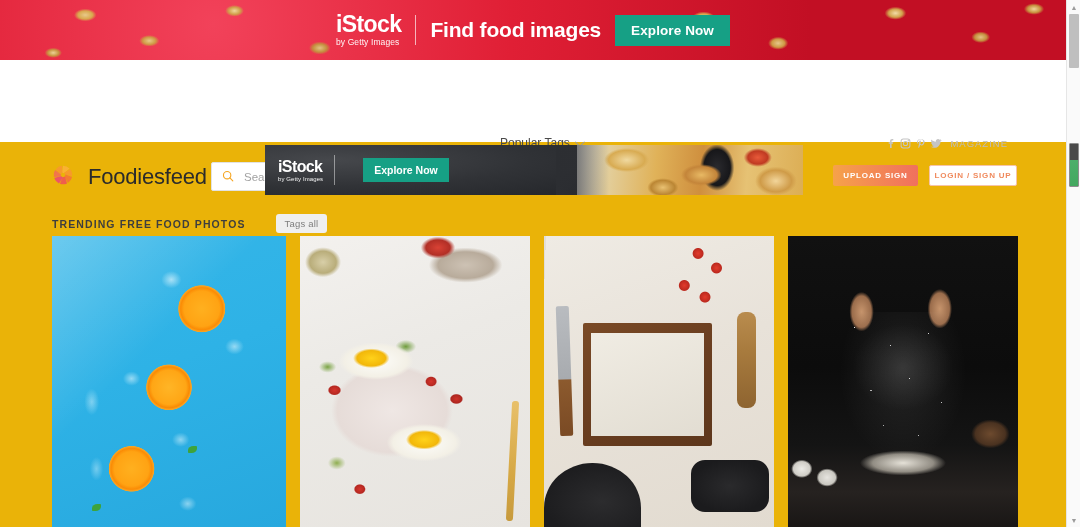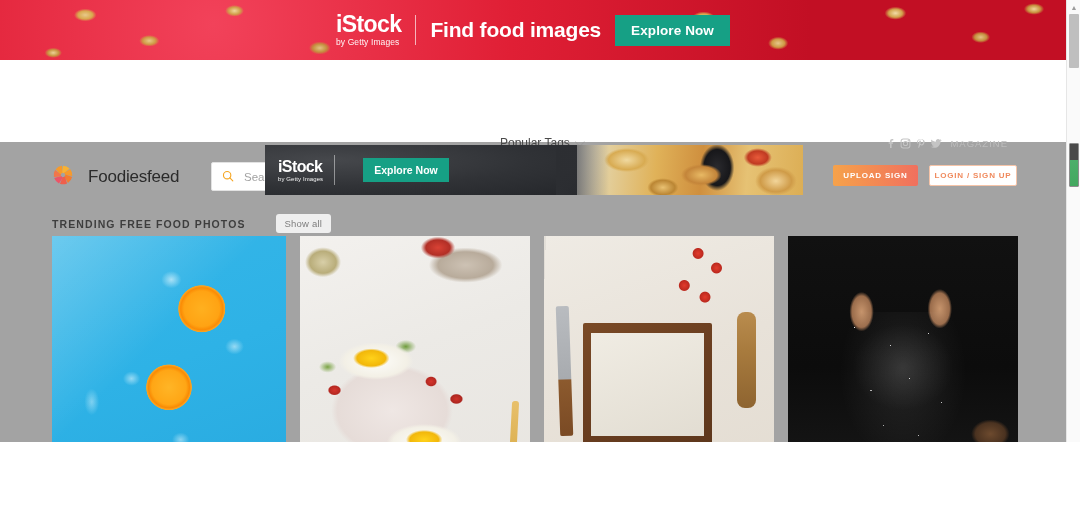--- a/index.html
+++ b/index.html
@@ -5,23 +5,23 @@
 <style>
   * { box-sizing: border-box; margin: 0; padding: 0; }
   html, body {
     width: 1080px; height: 527px;
     overflow: hidden;
     font-family: "Liberation Sans", sans-serif;
     background: #ffffff;
   }
   .page {
     position: relative;
-    width: 1080px; height: 442px;
+    width: 1080px; height: 527px;
     overflow: hidden;
-    background: #a3a3a3;
+    background: #eab308;
   }
 
   
   .top-ad {
     position: absolute; top: 0; left: 0;
     width: 1066px; height: 60px;
     overflow: hidden;
     background: #c8102a;
   }
   .strawberry-bg {
@@ -76,21 +76,21 @@
   .chev { width: 7px; height: 7px; border-right: 1px solid #9a9a9a; border-bottom: 1px solid #9a9a9a; transform: rotate(45deg) translateY(-2px); }
 
   .social-row {
     position: absolute; right: 58px; top: 78px;
     display: flex; align-items: flex-start; gap: 4px; color: #c8c8c8;
   }
   .social-row .si { font-size: 12px; color: #c4c4c4; cursor: pointer; line-height: 1; display:flex; align-items:center;}
   .magazine-link { font-size: 9.5px; letter-spacing: 1px; color: #bdbdbd; cursor: pointer; margin-left: 4px;}
 
   .brand { position: absolute; left: 52px; top: 104px; display: flex; align-items: center; gap: 14px; cursor: pointer;}
-  .brand-name { font-size: 17px; color: #2b2b2b; letter-spacing: -0.2px; }
+  .brand-name { font-size: 22px; color: #2b2b2b; letter-spacing: -0.2px; }
 
   .searchbox {
     position: absolute; left: 211px; top: 102px;
     width: 588px; height: 29px;
     border: 1px solid #e2e2e2; border-radius: 2px; background: #fff;
     display: flex; align-items: center; padding: 0 10px; gap: 10px;
   }
   .searchbox input {
     border: none; outline: none; width: 100%; font-size: 11.5px; color: #9b9b9b;
     font-family: "Liberation Sans", sans-serif; background: transparent;
@@ -428,21 +428,21 @@
         <span class="istock-word">iStock</span>
         <span class="istock-sub">by Getty Images</span>
       </div>
       <div class="mid-divider"></div>
       <button class="mid-explore">Explore Now</button>
     </div>
   </div>
 
   <div class="section-head">
     <span class="section-title">TRENDING FREE FOOD PHOTOS</span>
-    <button class="show-all">Show all</button>
+    <button class="show-all">Tags all</button>
   </div>
 
   <div class="gallery">
 
     <div class="photo p1">
       <div class="ph-oranges"></div>
       <div class="leaf" style="left:58%; top:72%;"></div>
       <div class="leaf" style="left:17%; top:92%;"></div>
     </div>
 

